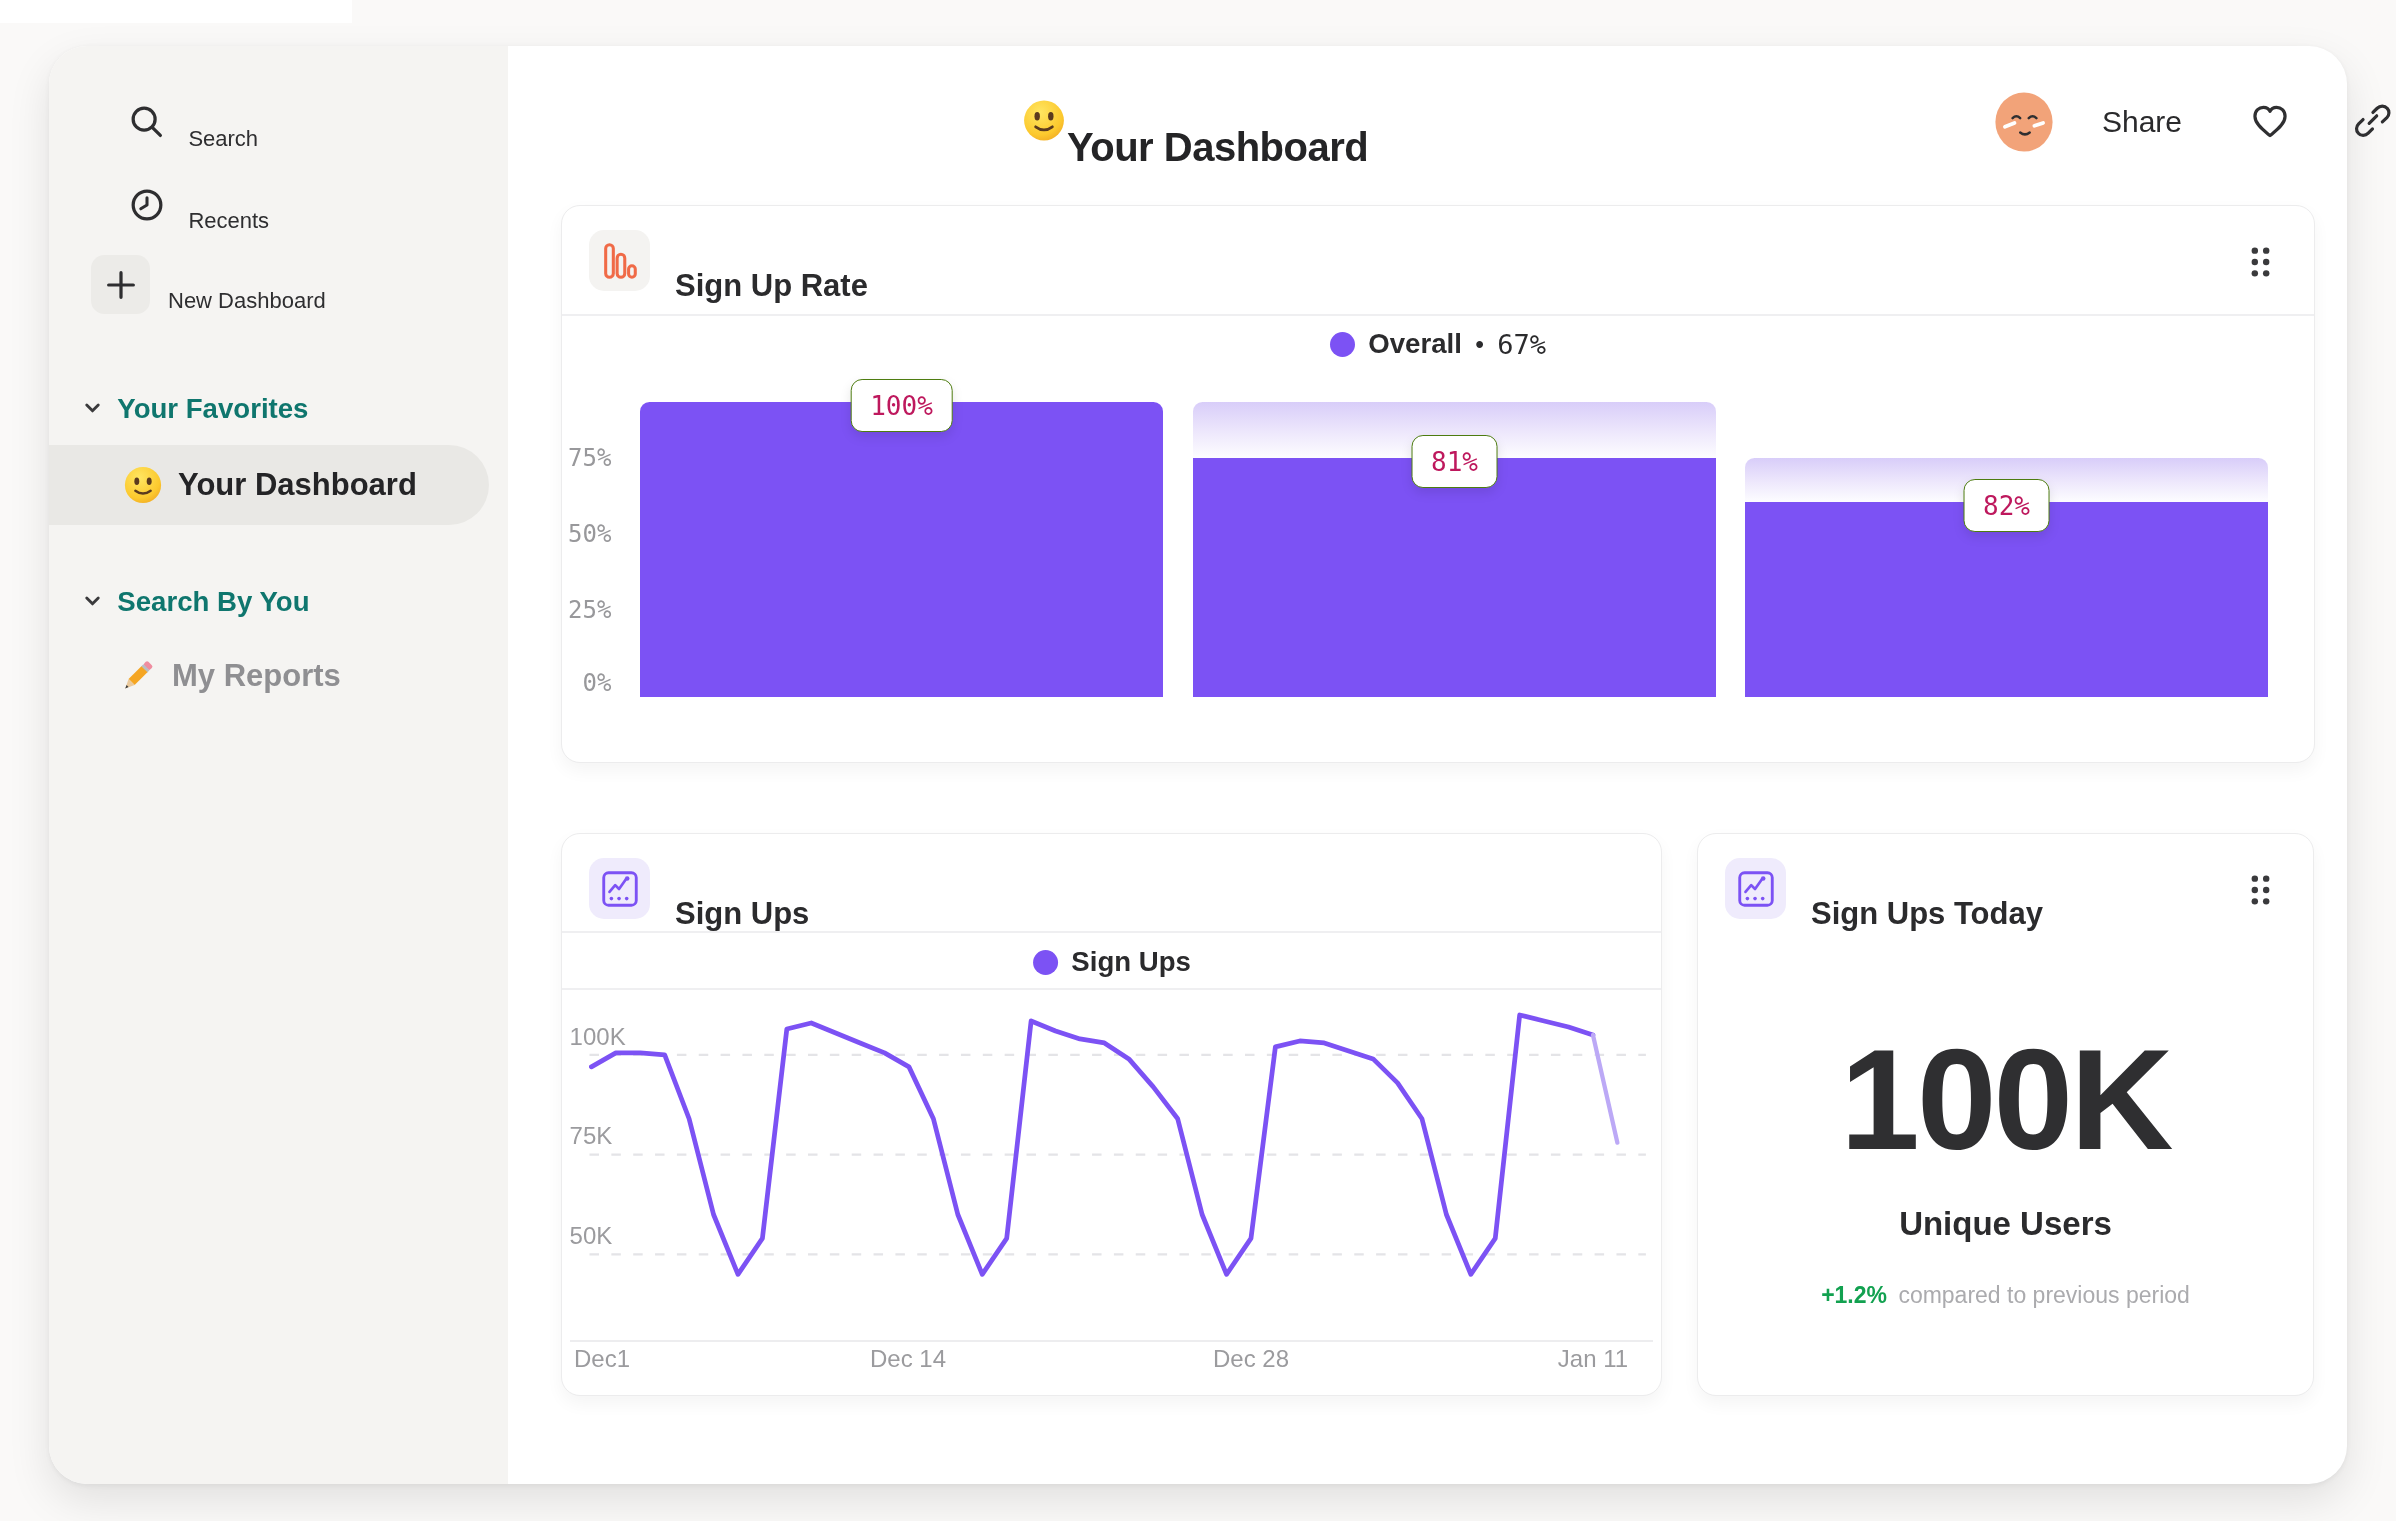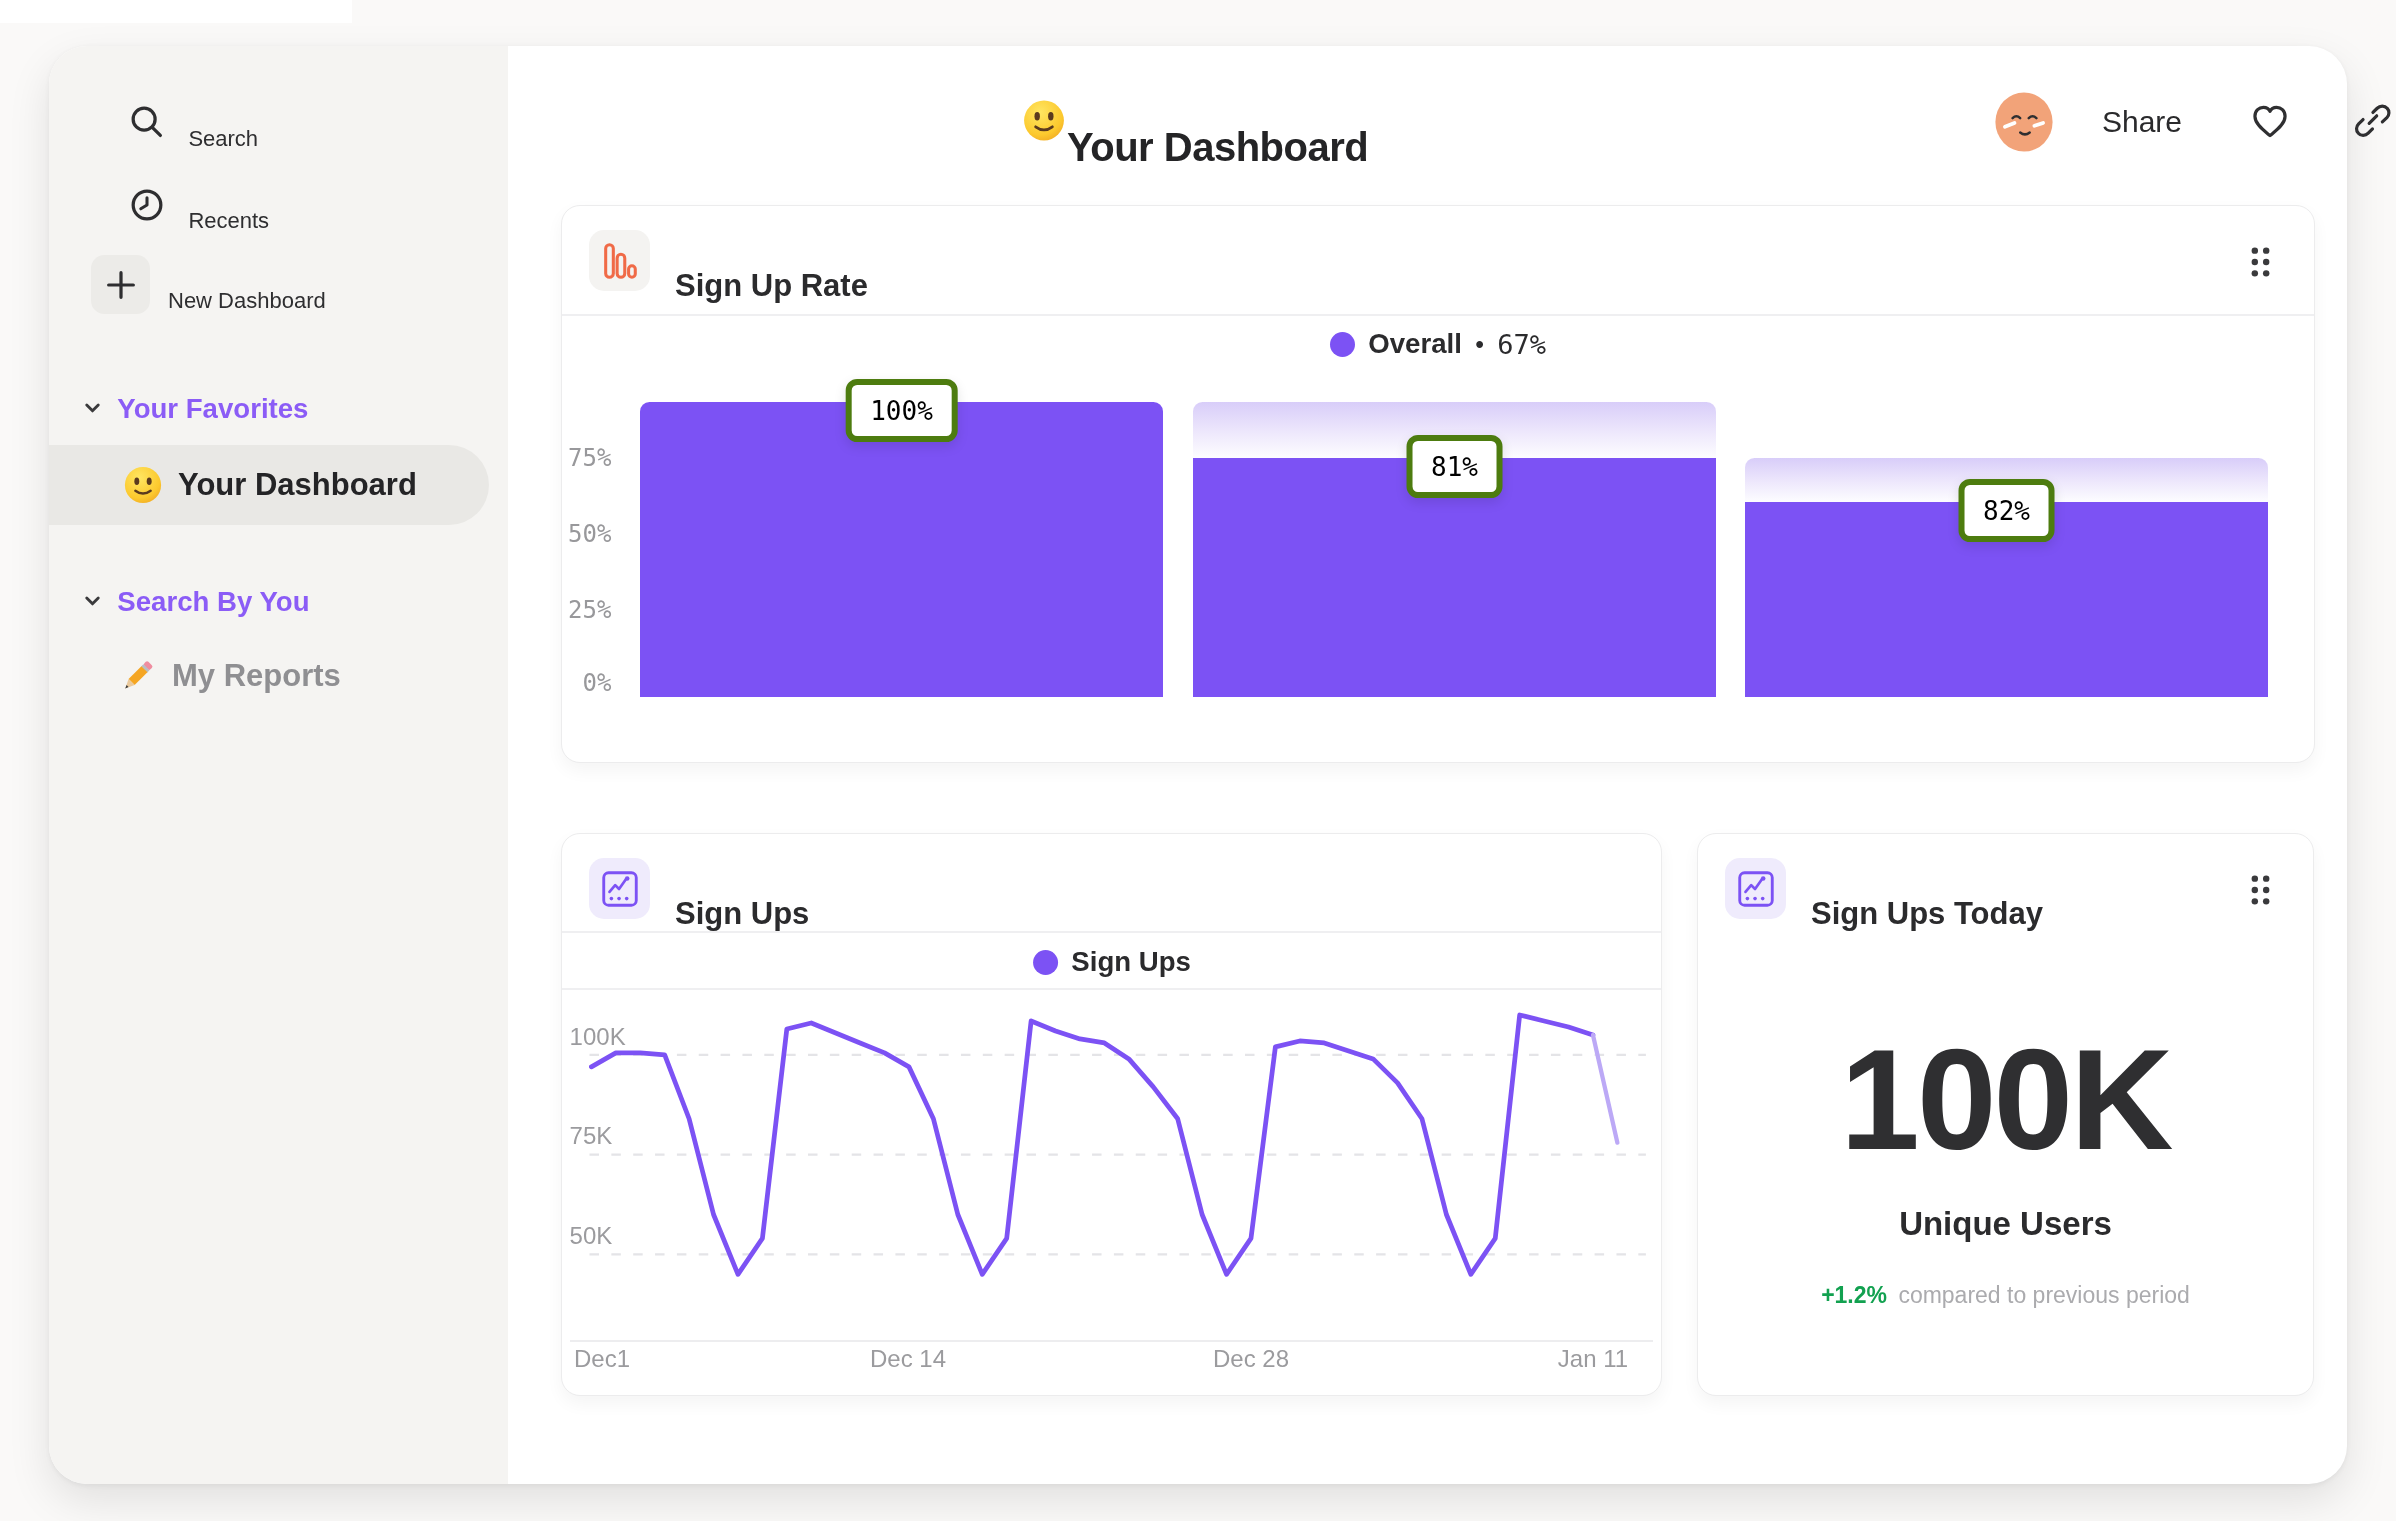--- a/index.html
+++ b/index.html
@@ -9,21 +9,21 @@
   .window{position:absolute;left:49px;top:46px;width:2298px;height:1438px;background:#FFFFFF;
     border-radius:38px;box-shadow:0 17px 43px rgba(0,0,0,0.10),0 1.9px 5.7px rgba(0,0,0,0.05);}
   
   .sidebar{position:absolute;left:0;top:0;width:459px;height:1438px;background:#F5F4F2;
     border-radius:38px 0 0 38px;}
   .side-item{position:absolute;display:flex;align-items:center;cursor:pointer;}
   .side-item .lbl{font-size:22px;font-weight:400;color:#2E2E30;margin-top:32px;}
   .icon-box{width:59px;height:59px;border-radius:13.3px;display:flex;align-items:center;justify-content:center;}
   .plus-box{background:#ECEBE8;}
   .section-head{position:absolute;display:flex;align-items:center;gap:13.3px;cursor:pointer;}
-  .section-head .lbl{font-size:27.6px;font-weight:700;color:#8b5cf6;}
+  .section-head .lbl{font-size:27.6px;font-weight:700;color:#0f766e;}
   .pill{position:absolute;left:0;top:399px;width:440px;height:80px;background:#E9E8E5;
     border-radius:0 40px 40px 0;display:flex;align-items:center;cursor:pointer;}
   .pill .lbl{font-size:31px;font-weight:600;color:#242426;margin-left:15px;}
   .reports{position:absolute;left:68px;top:597px;height:65px;display:flex;align-items:center;cursor:pointer;}
   .reports .lbl{font-size:31px;font-weight:600;color:#8F8F92;margin-left:15px;}
   
   .main-header{position:absolute;left:459px;top:0;right:0;height:152px;}
   .page-title{position:absolute;left:559px;top:76px;transform:translateY(-54%);
     font-size:40px;font-weight:700;color:#242426;letter-spacing:-0.5px;}
   .title-emoji{position:absolute;left:514px;top:76px;transform:translate(0,-50%);}
@@ -45,22 +45,22 @@
   .legend .lval{font-size:27px;color:#2B2B2D;}
   
   .ytick{position:absolute;width:57px;text-align:right;transform:translateY(-50%);
     font-size:24px;color:#98989B;}
   .funnel-col{position:absolute;top:196px;width:523px;height:295px;cursor:pointer;}
   .bar-wrap{position:absolute;left:0;right:0;bottom:0;border-radius:9.5px 9.5px 0 0;overflow:hidden;
     display:flex;flex-direction:column;}
   .bar-grad{width:100%;background:linear-gradient(180deg,#D8CDF9 0%,#EEE8FC 55%,#FDFDFF 100%);}
   .bar-solid{width:100%;background:#7C52F4;flex:1 1 auto;}
   .bar-badge{position:absolute;left:50%;transform:translateX(-50%);height:51px;padding:0 19px;
-    background:#fff;border:6px solid #4d7c0f;border-radius:11.4px;box-shadow:0 4.8px 11.4px rgba(0,0,0,0.10);
-    display:flex;align-items:center;font-size:26px;color:#000000;}
+    background:#fff;border:1px solid #4d7c0f;border-radius:11.4px;box-shadow:0 4.8px 11.4px rgba(0,0,0,0.10);
+    display:flex;align-items:center;font-size:26px;color:#be185d;}
   .bar-label{position:absolute;top:504px;display:flex;align-items:baseline;gap:14.3px;}
   .bar-label .num{font-size:26px;color:#98989B;}
   .bar-label .nm{font-size:27.6px;font-weight:600;color:#2B2B2D;}
   
   .lc-ytick{position:absolute;left:7.6px;transform:translateY(-50%);font-size:24px;color:#9B9B9E;}
   .lc-xtick{position:absolute;top:525px;transform:translate(-50%,-50%);font-size:24px;color:#9B9B9E;white-space:nowrap;}
   .axis-line{position:absolute;left:7.6px;width:1083px;top:506px;height:1.9px;background:#EDEDEF;}
   
   .big-number{position:absolute;left:0;right:0;top:266px;transform:translateY(-50%);
     text-align:center;font-size:143px;font-weight:700;color:#2F2F31;letter-spacing:-2.9px;}

